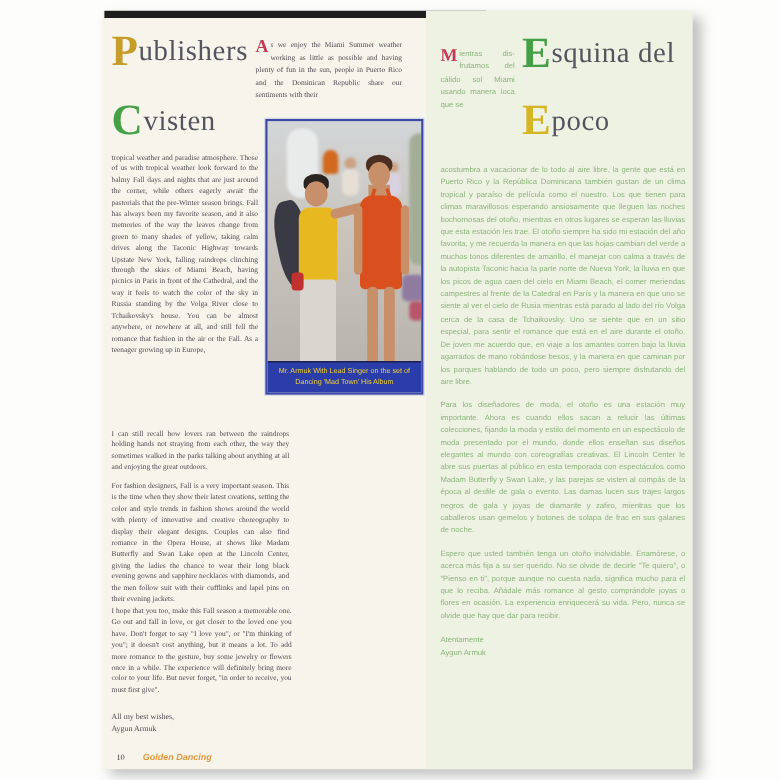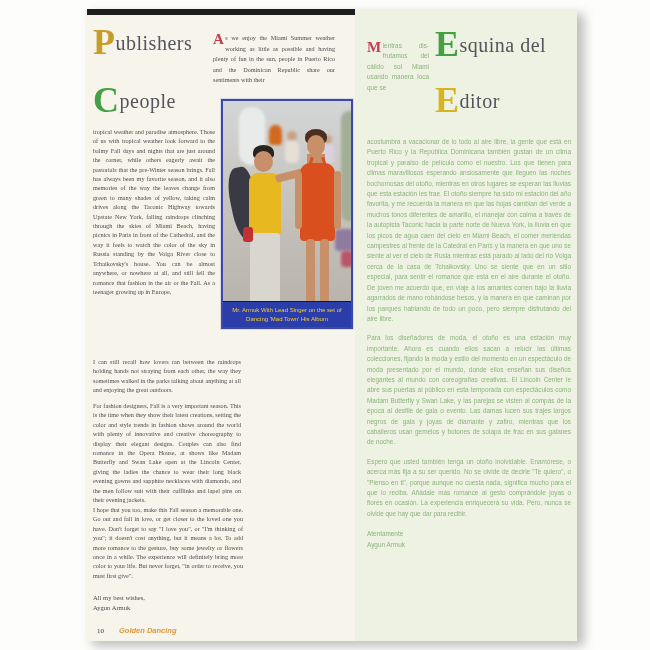--- a/index.html
+++ b/index.html
@@ -6,21 +6,21 @@
   *{box-sizing:border-box;}
   .stage{position:relative;width:650px;height:650px;font-family:"Liberation Serif",serif;}
   .sheet{position:absolute;left:85px;top:9px;width:492px;height:632px;background:#f7f4ec;
          box-shadow:7px 5px 10px rgba(110,110,110,.45);}
   .scan-strip{position:absolute;left:2px;top:0;width:318px;height:6px;background:#1e1e1e;}
   .green-panel{position:absolute;left:270px;top:0;width:222px;height:632px;background:#eef2e2;}
 
   
   .head{position:absolute;color:#54545e;letter-spacing:.5px;}
   .head .cap{font-size:36px;font-weight:bold;line-height:30px;vertical-align:-4px;}
-  .head .rest{font-size:20px;text-align:right;}
+  .head .rest{font-size:24px;text-align:right;}
   .cap-gold{color:#c79d2a;}
   .cap-green{color:#45a045;}
   .cap-red{color:#c43a54;}
   .cap-yellow{color:#d6b524;}
 
   
   .ebody{position:absolute;color:#4d4c50;font-size:6.2px;line-height:9.4px;text-align:justify;}
   .dropcap{float:left;font-weight:bold;font-size:15px;line-height:13px;margin-right:1.5px;}
   .intro{position:absolute;left:128px;top:24px;width:122px;color:#4d4c50;
          font-size:6.2px;line-height:10.5px;text-align:justify;}
@@ -54,21 +54,21 @@
 
 <div class="stage">
   <div class="sheet">
     <div class="scan-strip"></div>
     <div class="green-panel"></div>
 
     <div class="head" style="left:8px;top:18px;">
       <span class="cap cap-gold">P</span><span class="rest">ublishers</span>
     </div>
     <div class="head" style="left:8px;top:76px;">
-      <span class="cap cap-green">C</span><span class="rest">people</span>
+      <span class="cap cap-green">C</span><span class="rest">visten</span>
     </div>
 
     <div class="intro">
       <span class="dropcap cap-red">A</span><span>s we enjoy the Miami Summer weather working as little as possible and having plenty of fun in the sun, people in Puerto Rico and the Dominican Republic share our sentiments with their</span>
     </div>
 
     <div class="ebody" style="left:8px;top:118px;width:122px;">tropical weather and paradise atmosphere. Those of us with tropical weather look forward to the balmy Fall days and nights that are just around the corner, while others eagerly await the pastorials that the pre-Winter season brings. Fall has always been my favorite season, and it also memories of the way the leaves change from green to many shades of yellow, taking calm drives along the Taconic Highway towards Upstate New York, falling raindrops clinching through the skies of Miami Beach, having picnics in Paris in front of the Cathedral, and the way it feels to watch the color of the sky in Russia standing by the Volga River close to Tchaikovsky's house. You can be almost anywhere, or nowhere at all, and still fell the romance that fashion in the air or the Fall. As a teenager growing up in Europe,</div>
     <div class="ebody" style="left:8px;top:348px;width:148px;">I can still recall how lovers ran between the raindrops holding hands not straying from each other, the way they sometimes walked in the parks talking about anything at all and enjoying the great outdoors.</div>
     <div class="ebody" style="left:8px;top:392px;width:148px;">For fashion designers, Fall is a very important season. This is the time when they show their latest creations, setting the color and style trends in fashion shows around the world with plenty of innovative and creative choreography to display their elegant designs. Couples can also find romance in the Opera House, at shows like Madam Butterfly and Swan Lake open at the Lincoln Center, giving the ladies the chance to wear their long black evening gowns and sapphire necklaces with diamonds, and the men follow suit with their cufflinks and lapel pins on their evening jackets.</div>
     <div class="ebody" style="left:8px;top:496px;width:150px;">I hope that you too, make this Fall season a memorable one. Go out and fall in love, or get closer to the loved one you have. Don't forget to say "I love you", or "I'm thinking of you"; it doesn't cost anything, but it means a lot. To add more romance to the gesture, buy some jewelry or flowers once in a while. The experience will definitely bring more color to your life. But never forget, "in order to receive, you must first give".</div>
@@ -112,21 +112,21 @@
       <div class="caption">
         <div>Mr. Armuk With Lead Singer on the set of</div>
         <div>Dancing 'Mad Town' His Album</div>
       </div>
     </div>
 
     <div class="head" style="left:350px;top:20px;">
       <span class="cap cap-green">E</span><span class="rest">squina del</span>
     </div>
     <div class="head" style="left:350px;top:76px;">
-      <span class="cap cap-yellow">E</span><span class="rest">ditor</span>
+      <span class="cap cap-yellow">E</span><span class="rest">poco</span>
     </div>
 
     <div class="sbody s-intro">
       <span class="dropcap cap-red" style="font-family:'Liberation Serif',serif;">M</span><span>ientras dis- frutamos del cálido sol Miami usando manera loca que se</span>
     </div>
 
     <div class="sbody s-main">
       <p>acostumbra a vacacionar de lo todo al aire libre, la gente que está en Puerto Rico y la República Dominicana también gustan de un clima tropical y paraíso de película como el nuestro. Los que tienen para climas maravillosos esperando ansiosamente que lleguen las noches bochornosas del otoño, mientras en otros lugares se esperan las lluvias que esta estación les trae. El otoño siempre ha sido mi estación del año favorita, y me recuerda la manera en que las hojas cambian del verde a muchos tonos diferentes de amarillo, el manejar con calma a través de la autopista Taconic hacia la parte norte de Nueva York, la lluvia en que los picos de agua caen del cielo en Miami Beach, el comer meriendas campestres al frente de la Catedral en París y la manera en que uno se siente al ver el cielo de Rusia mientras está parado al lado del río Volga cerca de la casa de Tchaikovsky. Uno se siente que en un sitio especial, para sentir el romance que está en el aire durante el otoño. De joven me acuerdo que, en viaje a los amantes corren bajo la lluvia agarrados de mano robándose besos, y la manera en que caminan por los parques hablando de todo un poco, pero siempre disfrutando del aire libre.</p>
       <p>Para los diseñadores de moda, el otoño es una estación muy importante. Ahora es cuando ellos sacan a relucir las últimas colecciones, fijando la moda y estilo del momento en un espectáculo de moda presentado por el mundo, donde ellos enseñan sus diseños elegantes al mundo con coreografías creativas. El Lincoln Center le abre sus puertas al público en esta temporada con espectáculos como Madam Butterfly y Swan Lake, y las parejas se visten al compás de la época al desfile de gala o evento. Las damas lucen sus trajes largos negros de gala y joyas de diamante y zafiro, mientras que los caballeros usan gemelos y botones de solapa de frac en sus galanes de noche.</p>
       <p>Espero que usted también tenga un otoño inolvidable. Enamórese, o acerca más fija a su ser querido. No se olvide de decirle "Te quiero", o "Pienso en ti", porque aunque no cuesta nada, significa mucho para el que lo reciba. Añádale más romance al gesto comprándole joyas o flores en ocasión. La experiencia enriquecerá su vida. Pero, nunca se olvide que hay que dar para recibir.</p>

